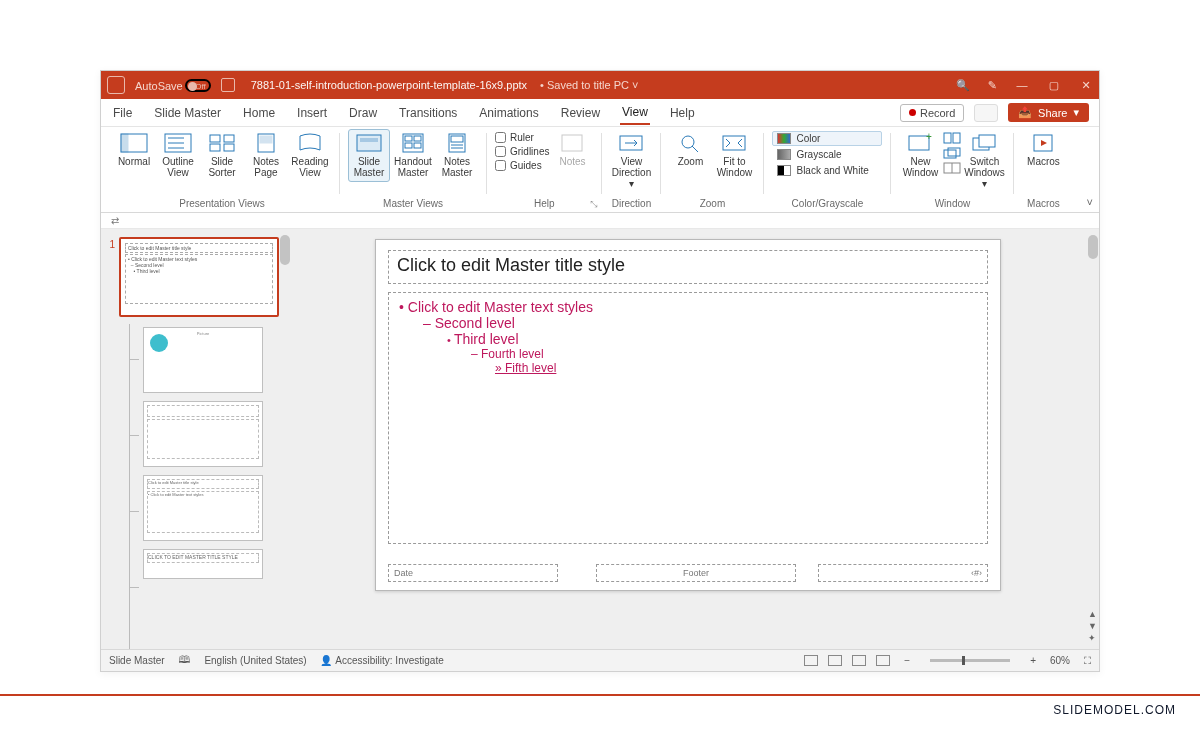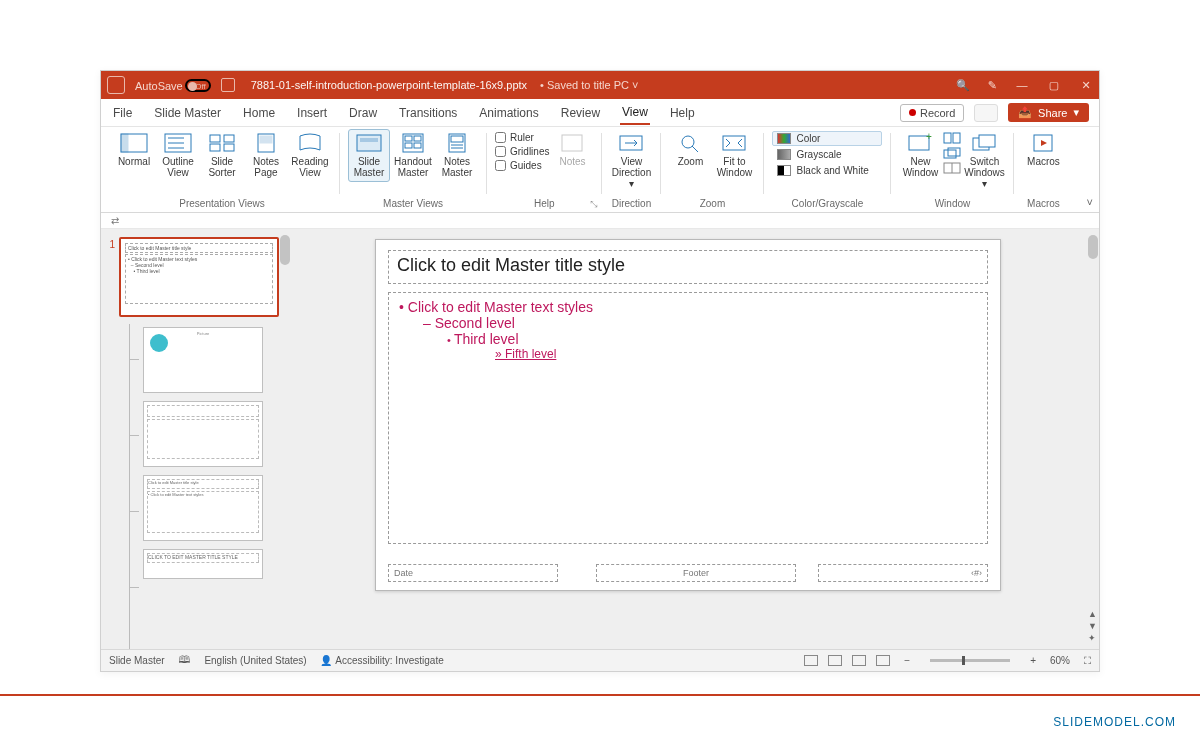--- a/index.html
+++ b/index.html
@@ -80,21 +80,21 @@
   .ph-num   { right:12px; bottom:8px; width:170px; height:18px; font-size:9px; color:#777; text-align:right; padding:3px 5px;}
   .nav-arrows { position:absolute; right:2px; bottom:6px; display:flex; flex-direction:column; gap:2px; font-size:9px; color:#666;}
   
   .statusbar { height:22px; background:#f3f3f3; border-top:1px solid #d8d8d8; display:flex; align-items:center; font-size:10px; color:#555; padding:0 8px; gap:14px;}
   .statusbar .spacer { flex:1;}
   .view-icons { display:flex; gap:10px; align-items:center;}
   .vicon { width:14px; height:11px; border:1px solid #888; }
   .zoom-slider { width:80px; height:3px; background:#bbb; position:relative; margin:0 6px;}
   .zoom-slider::after{content:""; position:absolute; left:40%; top:-3px; width:3px; height:9px; background:#555;}
   
-  .watermark { position:absolute; right:24px; bottom:14px; font-size:12px; letter-spacing:1px; color:#0369a1;}
+  .watermark { position:absolute; right:24px; bottom:26px; font-size:12px; letter-spacing:1px; color:#0f172a;}
   .divider { position:absolute; left:0; right:0; top:694px; height:2px; background:#C53C1E;}
 </style>
 </head>
 <body>
 
 <div class="screenshot">
 
   <div class="titlebar">
     <div class="tb-left">
       <div class="tb-app-icon"></div>
@@ -419,20 +419,21 @@
     </div>
 
     <div class="canvas-area">
       <div class="canvas-scroll"></div>
       <div class="slide">
         <div class="ph ph-title"><span>Click to edit Master title style</span></div>
         <div class="ph ph-body">
           <div class="b1">Click to edit Master text styles</div>
           <div class="b2">Second level</div>
           <div class="b3">Third level</div>
+          <div class="b4">Fourth level</div>
           <div class="b5">Fifth level</div>
         </div>
         <div class="ph ph-date"><span>Date</span></div>
         <div class="ph ph-footer"><span>Footer</span></div>
         <div class="ph ph-num"><span>‹#›</span></div>
       </div>
       <div class="nav-arrows">
         <span>▲</span>
         <span>▼</span>
         <span>✦</span>

